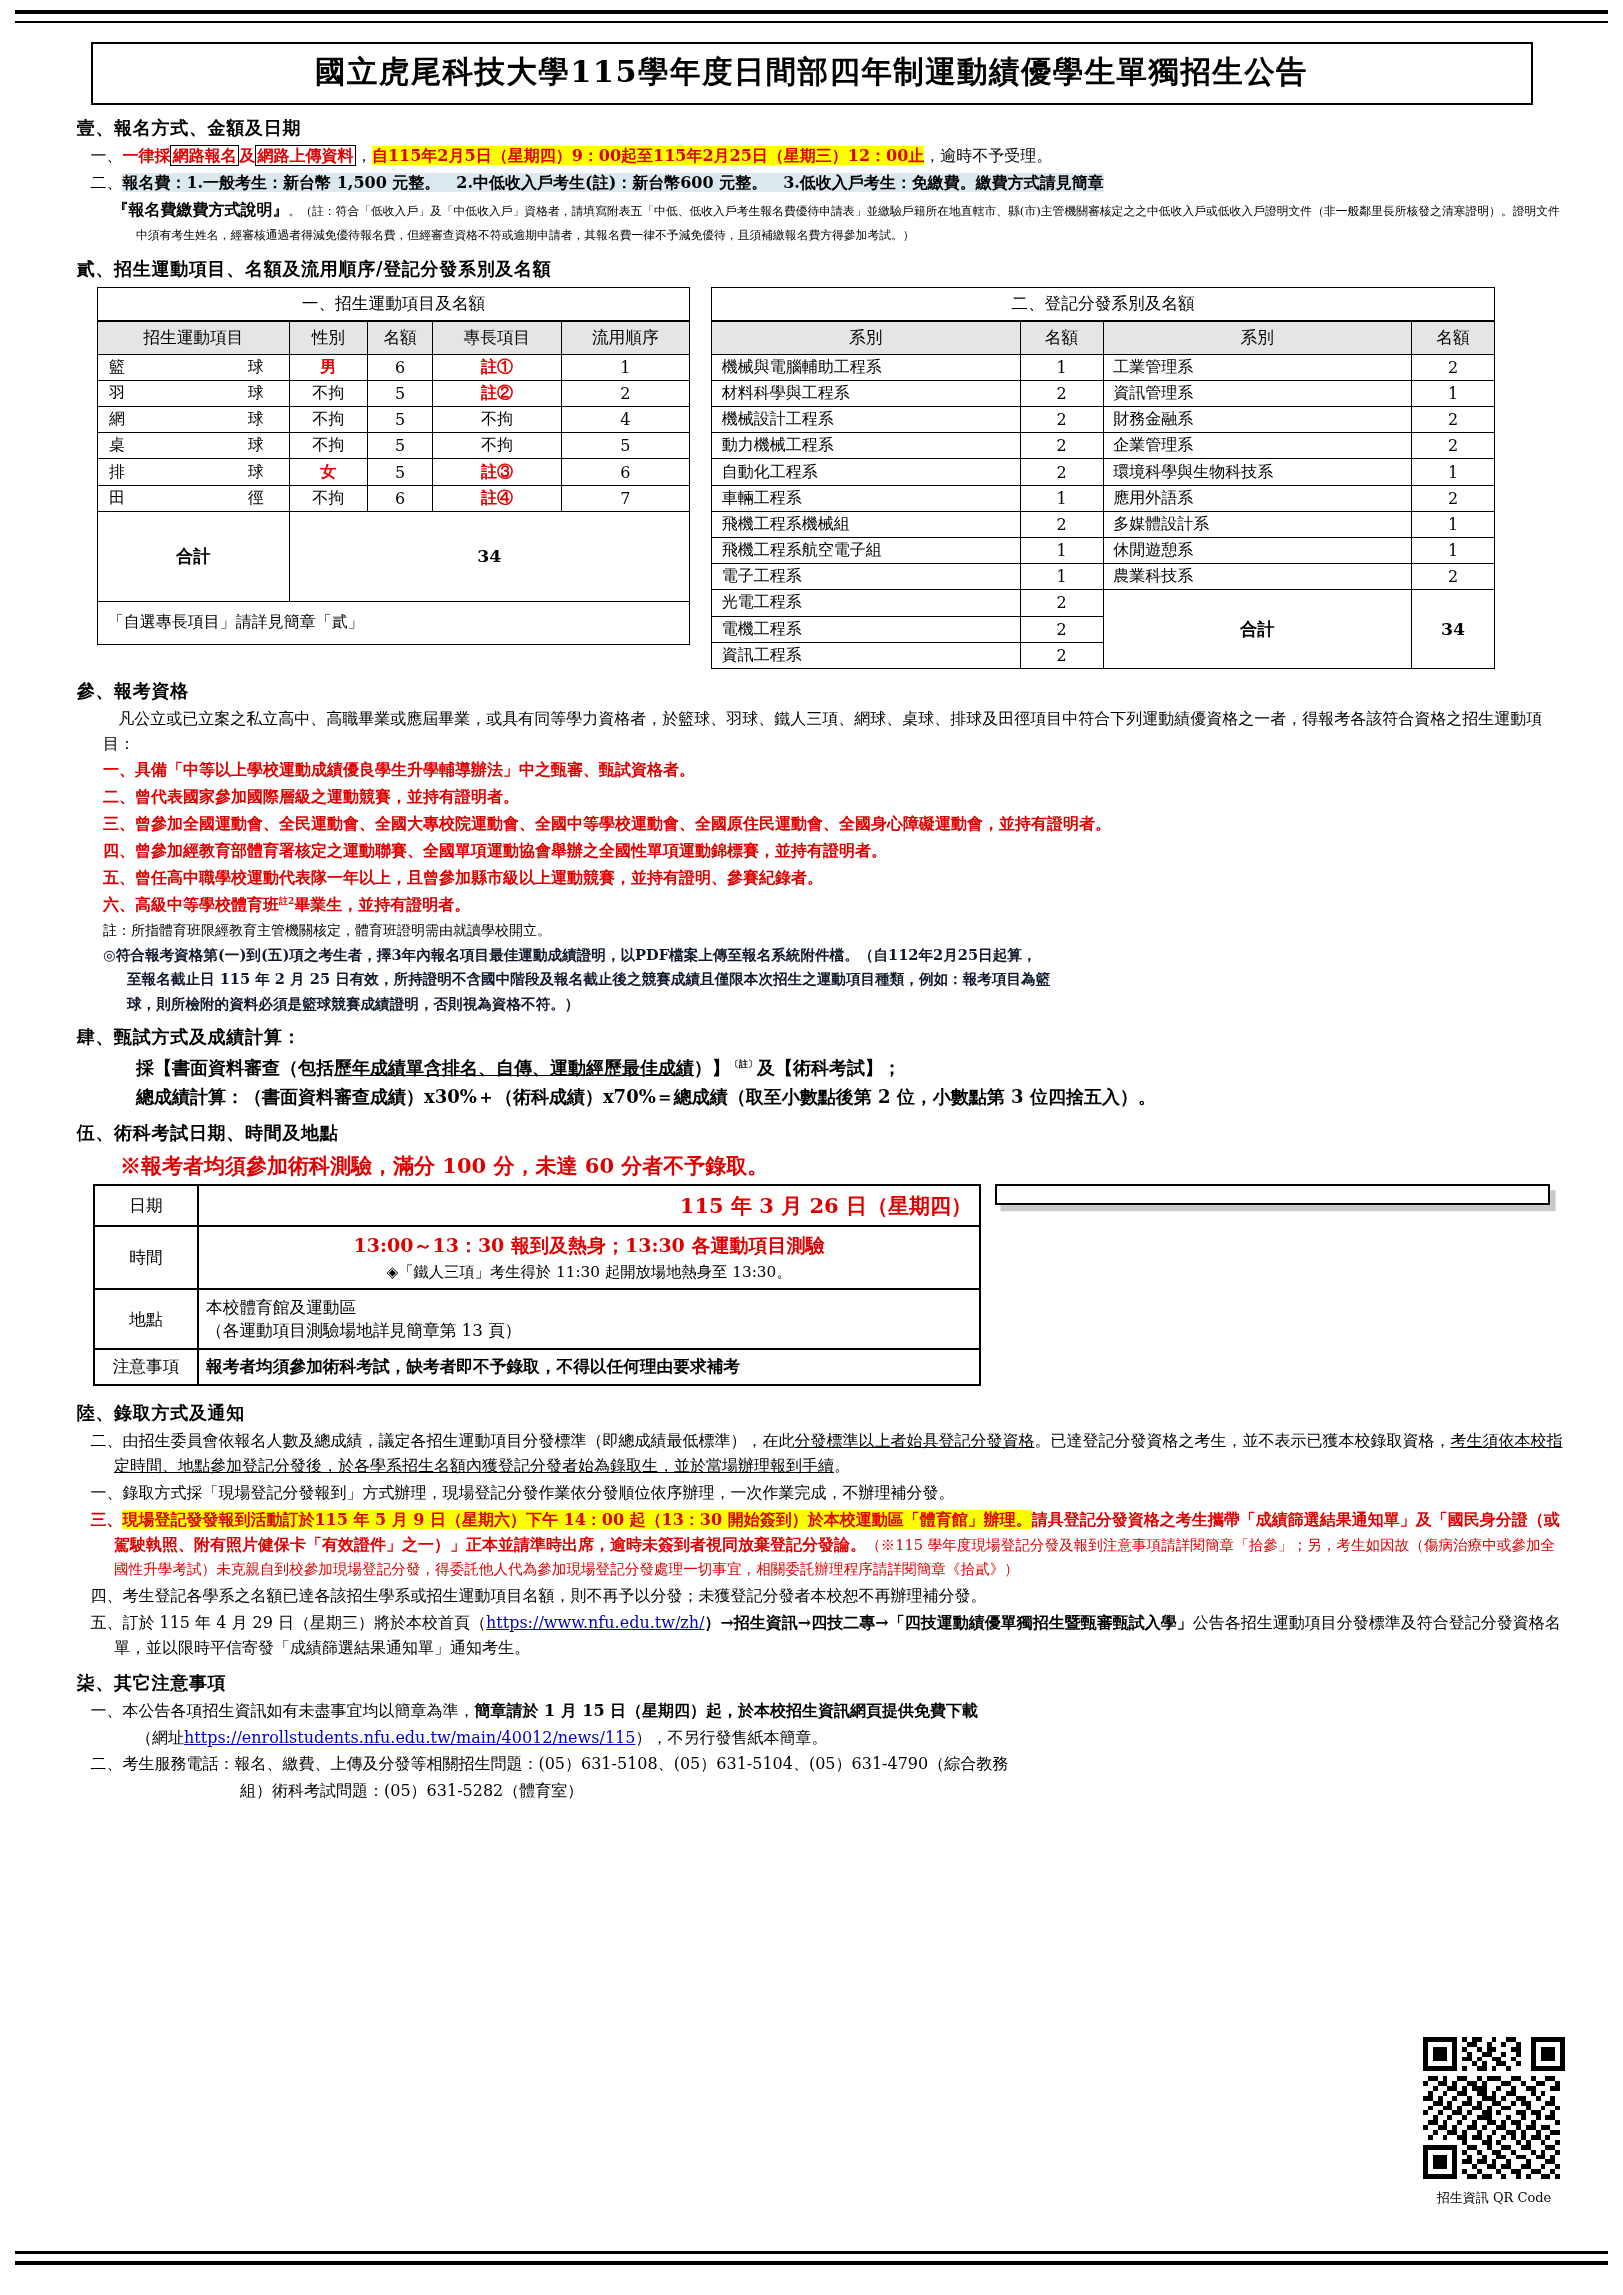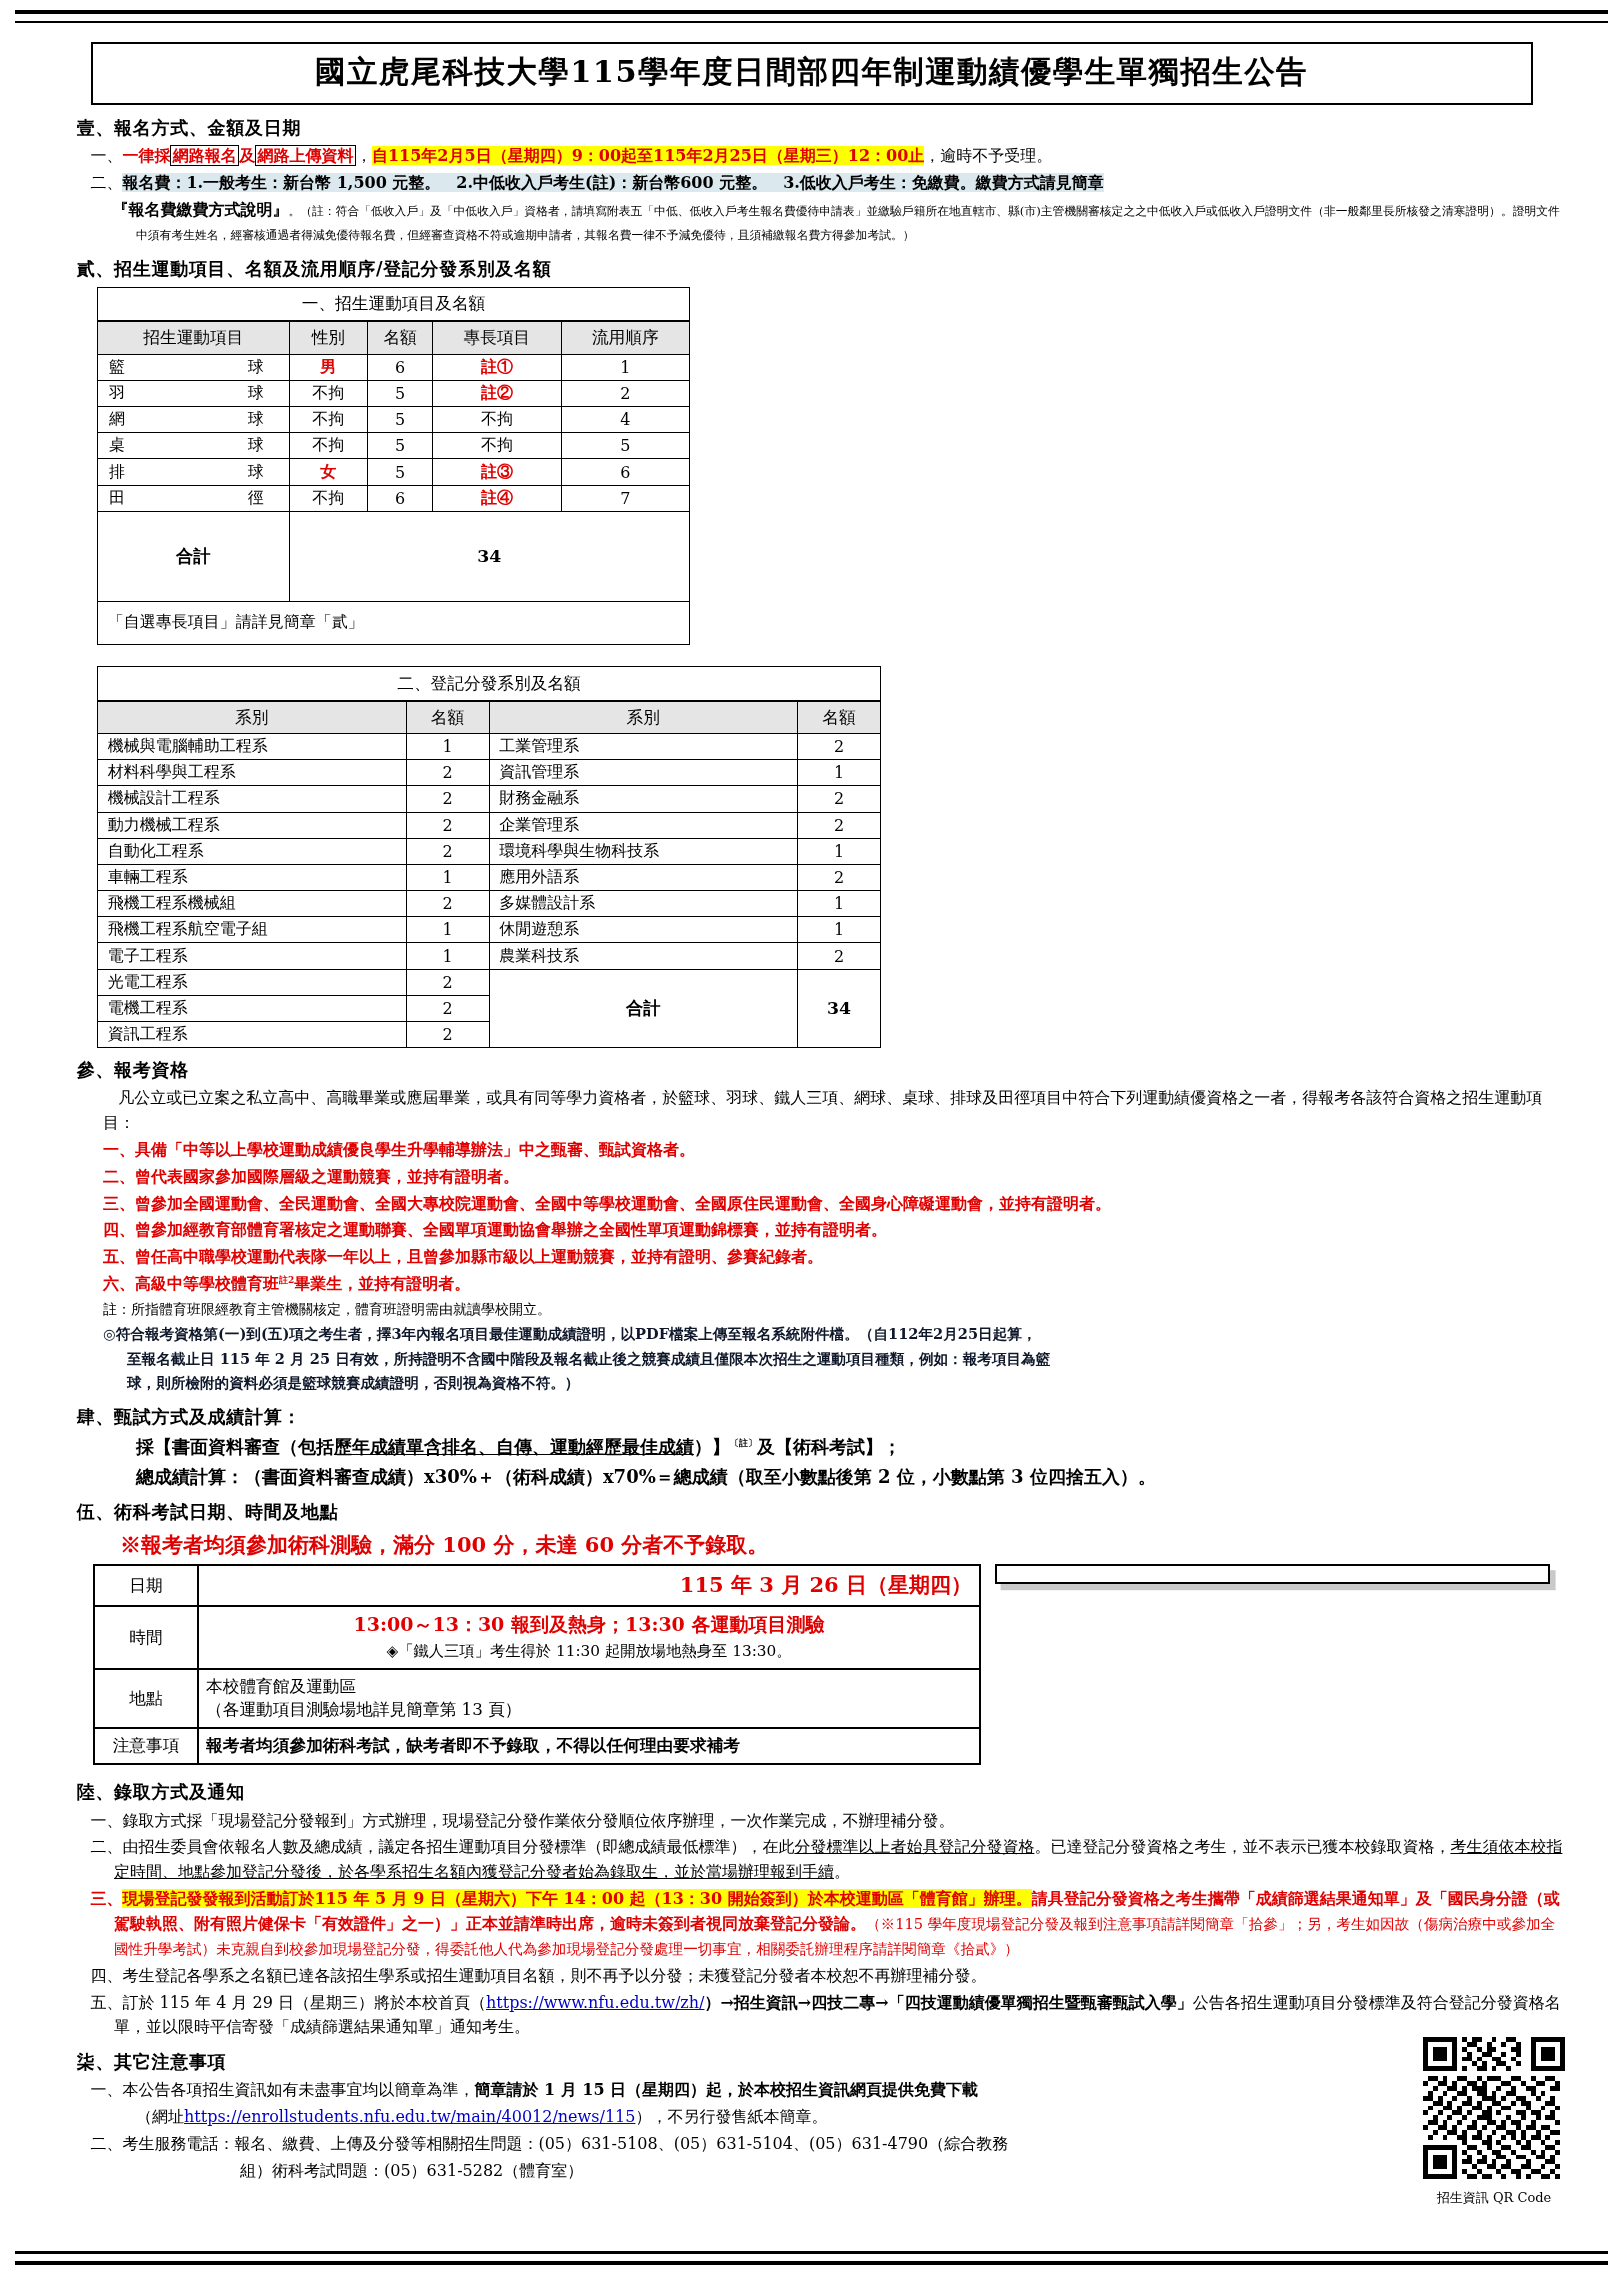--- a/index.html
+++ b/index.html
@@ -58,21 +58,21 @@
   .bold { font-weight:bold; }
   .hl { background:#ffff00; }
   .hlb { background:#dbe9ef; }
   .ul { text-decoration: underline; }
   .boxed { border:1.4px solid #000; padding:0 1.4px; }
   .small { font-size:11.8px; font-weight:normal; }
   .sup { font-size:9px; vertical-align: super; }
   a.link { color:#0000cc; text-decoration: underline; }
 
   
-  .tables-row { display:flex; gap:21px; margin: 5.6px 0 0 37px; align-items:flex-start;flex-direction:column; }
+  .tables-row { display:flex; gap:21px; margin: 5.6px 0 0 37px; align-items:flex-start; }
   table { border-collapse: collapse; font-size: 16px; }
   table.t1 { width: 593px; }
   table.t2 { width: 784px; }
   table td, table th {
     border: 1.4px solid #000; padding: 2.1px 4.2px; text-align:center; font-weight:normal;
   }
   table .cap { font-size:16.7px; padding:4.9px 0; border-bottom:2.1px solid #000; }
   table .hdr { background:#e5e5e5; font-size:16.7px; padding:4.2px 0; }
   td.spread { text-align:justify; text-align-last:justify; padding-left:11px; padding-right:25px; }
   td.left { text-align:left; padding-left:9.7px; }
@@ -329,24 +329,24 @@
       <div class="notebox">
         <div class="l2" style="margin-left:0;"></div>
         <div class="l"><span></span><span class="bold"></span><span></span></div>
         <div class="l"><span></span><span class="bold"></span><span></span><span class="bold"></span><span></span></div>
         <div class="l"></div>
         <div class="l" style="margin-left:14px;text-indent:-14px;"><span></span><span class="bold"></span></div>
       </div>
     </div>
 
     <h2 class="sec" style="margin-top:15.3px;">陸、錄取方式及通知</h2>
-    <div class="para ind">一、錄取方式採「現場登記分發報到」方式辦理，現場登記分發作業依分發順位依序辦理，一次作業完成，不辦理補分發。</div>
     <div class="para ind">
       <span>二、由招生委員會依報名人數及總成績，議定各招生運動項目分發標準（即總成績最低標準），在此</span><span class="ul">分發標準以上者始具登記分發資格</span><span>。已達登記分發資格之考生，並不表示已獲本校錄取資格，</span><span class="ul">考生須依本校指定時間、地點參加登記分發後，於各學系招生名額內獲登記分發者始為錄取生，並於當場辦理報到手續</span><span>。</span>
     </div>
+    <div class="para ind">一、錄取方式採「現場登記分發報到」方式辦理，現場登記分發作業依分發順位依序辦理，一次作業完成，不辦理補分發。</div>
     <div class="para ind">
       <span class="red">三、</span><span class="hl red">現場登記發發報到活動訂於115 年 5 月 9 日（星期六）下午 14：00 起（13：30 開始簽到）於本校運動區「體育館」辦理。</span><span class="red">請具登記分發資格之考生攜帶「成績篩選結果通知單」及「國民身分證（或駕駛執照、附有照片健保卡「有效證件」之一）」正本並請準時出席，逾時未簽到者視同放棄登記分發論。</span><span class="redn" style="font-size:14.6px;">（※115 學年度現場登記分發及報到注意事項請詳閱簡章「拾參」；另，考生如因故（傷病治療中或參加全國性升學考試）未克親自到校參加現場登記分發，得委託他人代為參加現場登記分發處理一切事宜，相關委託辦理程序請詳閱簡章《拾貳》）</span>
     </div>
     <div class="para ind">四、考生登記各學系之名額已達各該招生學系或招生運動項目名額，則不再予以分發；未獲登記分發者本校恕不再辦理補分發。</div>
     <div class="para ind">
       <span>五、訂於 115 年 4 月 29 日（星期三）將於本校首頁（</span><a class="link" href="#">https://www.nfu.edu.tw/zh/</a><span class="bold">）→招生資訊→四技二專→「四技運動績優單獨招生暨甄審甄試入學」</span><span>公告各招生運動項目分發標準及符合登記分發資格名單，並以限時平信寄發「成績篩選結果通知單」通知考生。</span>
     </div>
 
     <h2 class="sec">柒、其它注意事項</h2>
     <div class="para ind">

